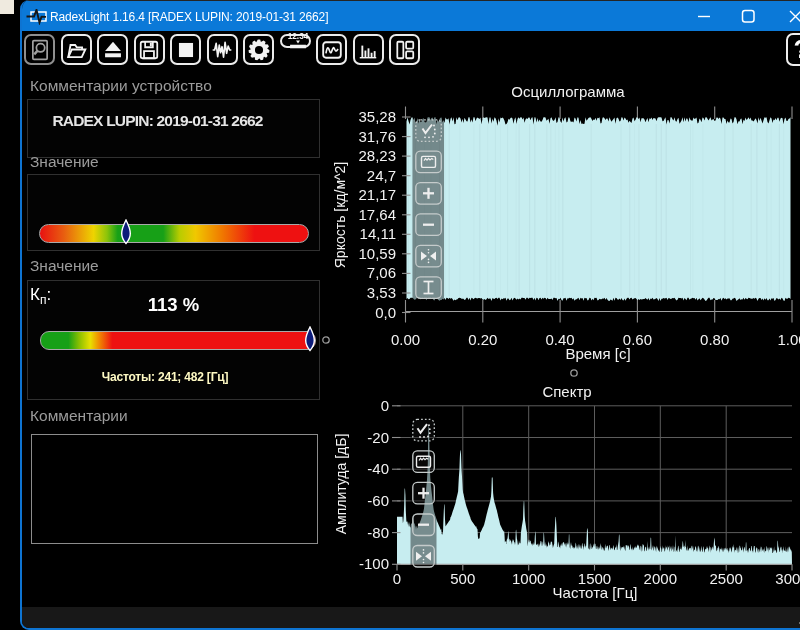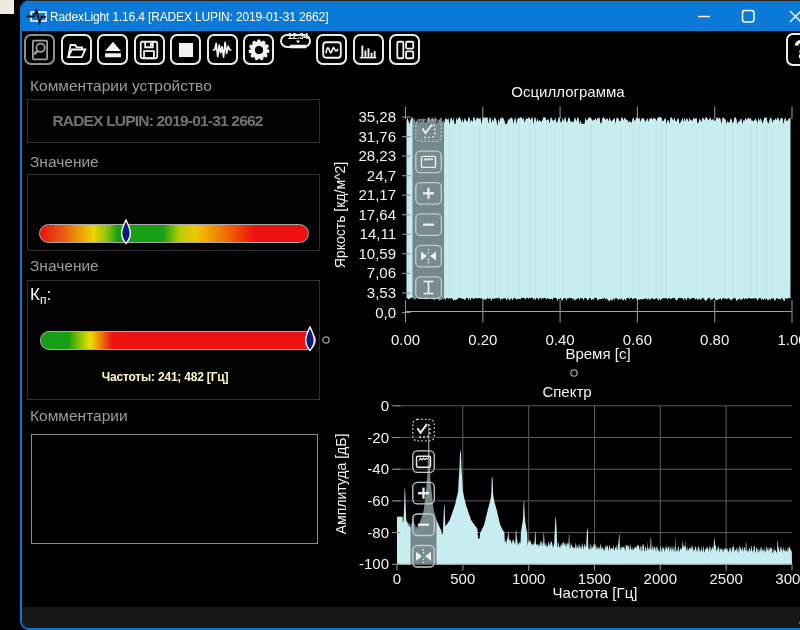--- a/index.html
+++ b/index.html
@@ -122,35 +122,36 @@
             <rect x="3" y="2.5" width="5.5" height="15" rx="1"></rect>
             <rect x="11" y="2.5" width="6.5" height="6.3" rx="1"></rect>
             <rect x="11" y="11.2" width="6.5" height="6.3" rx="1"></rect>
           </g>
         </svg>
       </div>
     <div style="position:absolute;left:766px;top:2px;width:31px;height:33px;border:2px solid #efefef;border-radius:7px;color:#fff;font-size:26px;font-weight:700;text-align:center;line-height:29px">?</div>
   </div>
 
   <div class="glabel" style="left:8px;top:77px">Комментарии устройство</div>
-  <div class="gbox" style="left:5px;top:99px;width:293px;height:44px;color:#737373">
+  <div class="gbox" style="left:5px;top:99px;width:293px;height:59px;color:#e5e5e5">
       <div style="position:absolute;left:0px;top:0;width:259px;text-align:center;line-height:42px;font-size:15.5px;font-weight:700;letter-spacing:-0.8px">RADEX LUPIN: 2019-01-31 2662</div>
     </div>
 
   <div class="glabel" style="left:8px;top:153px">Значение</div>
   <div class="gbox" style="left:5px;top:174px;width:293px;height:77px"></div>
   <div style="position:absolute;left:17px;top:224px;width:270px;height:19px;border-radius:9.5px;border:1.5px solid #a9a9a9;
     background:linear-gradient(to right,#e81111 0%,#e85f10 9%,#eed400 20%,#8cc40a 25%,#17a017 29%,#17a017 46%,#b8cc00 52%,#f0c800 58%,#f07800 68%,#ee1111 80%,#ee1111 100%)"></div>
   <svg width="12" height="26" viewBox="0 0 12 26" style="position:absolute;left:98px;top:219px">
       <path d="M6,1 Q1.7,9.5 1.7,14.5 Q1.7,19.5 6,24.5 Q10.3,19.5 10.3,14.5 Q10.3,9.5 6,1 Z" fill="#0d1c7a" stroke="#ffffff" stroke-width="1.4"></path>
     </svg>
 
   <div class="glabel" style="left:8px;top:257px">Значение</div>
   <div class="gbox" style="left:5px;top:280px;width:293px;height:120px"></div>
   <div style="position:absolute;left:8px;top:285px;color:#fff;font-weight:400"><span style="font-size:17px">К</span><span style="font-size:12px;vertical-align:-4px">п</span><span style="font-size:17px">:</span></div>
+  <div style="position:absolute;left:5px;top:294px;width:293px;text-align:center;color:#fff;font-size:18.5px;font-weight:700">113 %</div>
   <div style="position:absolute;left:18px;top:331px;width:276px;height:18.5px;border-radius:9px;border:1.5px solid #a9a9a9;
     background:linear-gradient(to right,#17a017 0%,#17a017 10%,#8cc000 14%,#e8e000 18%,#f09000 21%,#ee1111 26%,#ee1111 100%)"></div>
   <svg width="12" height="26" viewBox="0 0 12 26" style="position:absolute;left:282px;top:326px">
       <path d="M6,1 Q1.7,9.5 1.7,14.5 Q1.7,19.5 6,24.5 Q10.3,19.5 10.3,14.5 Q10.3,9.5 6,1 Z" fill="#0d1c7a" stroke="#ffffff" stroke-width="1.4"></path>
     </svg>
   <svg width="10" height="10" viewBox="0 0 10 10" style="position:absolute;left:299px;top:335px">
       <circle cx="5" cy="5" r="3.2" fill="none" stroke="#9a9a9a" stroke-width="1.3"></circle>
     </svg>
   <div style="position:absolute;left:5px;top:370px;width:276px;text-align:center;color:#fef9c3;font-size:12px;font-weight:700;letter-spacing:-0.2px">Частоты: 241; 482 [Гц]</div>
 

